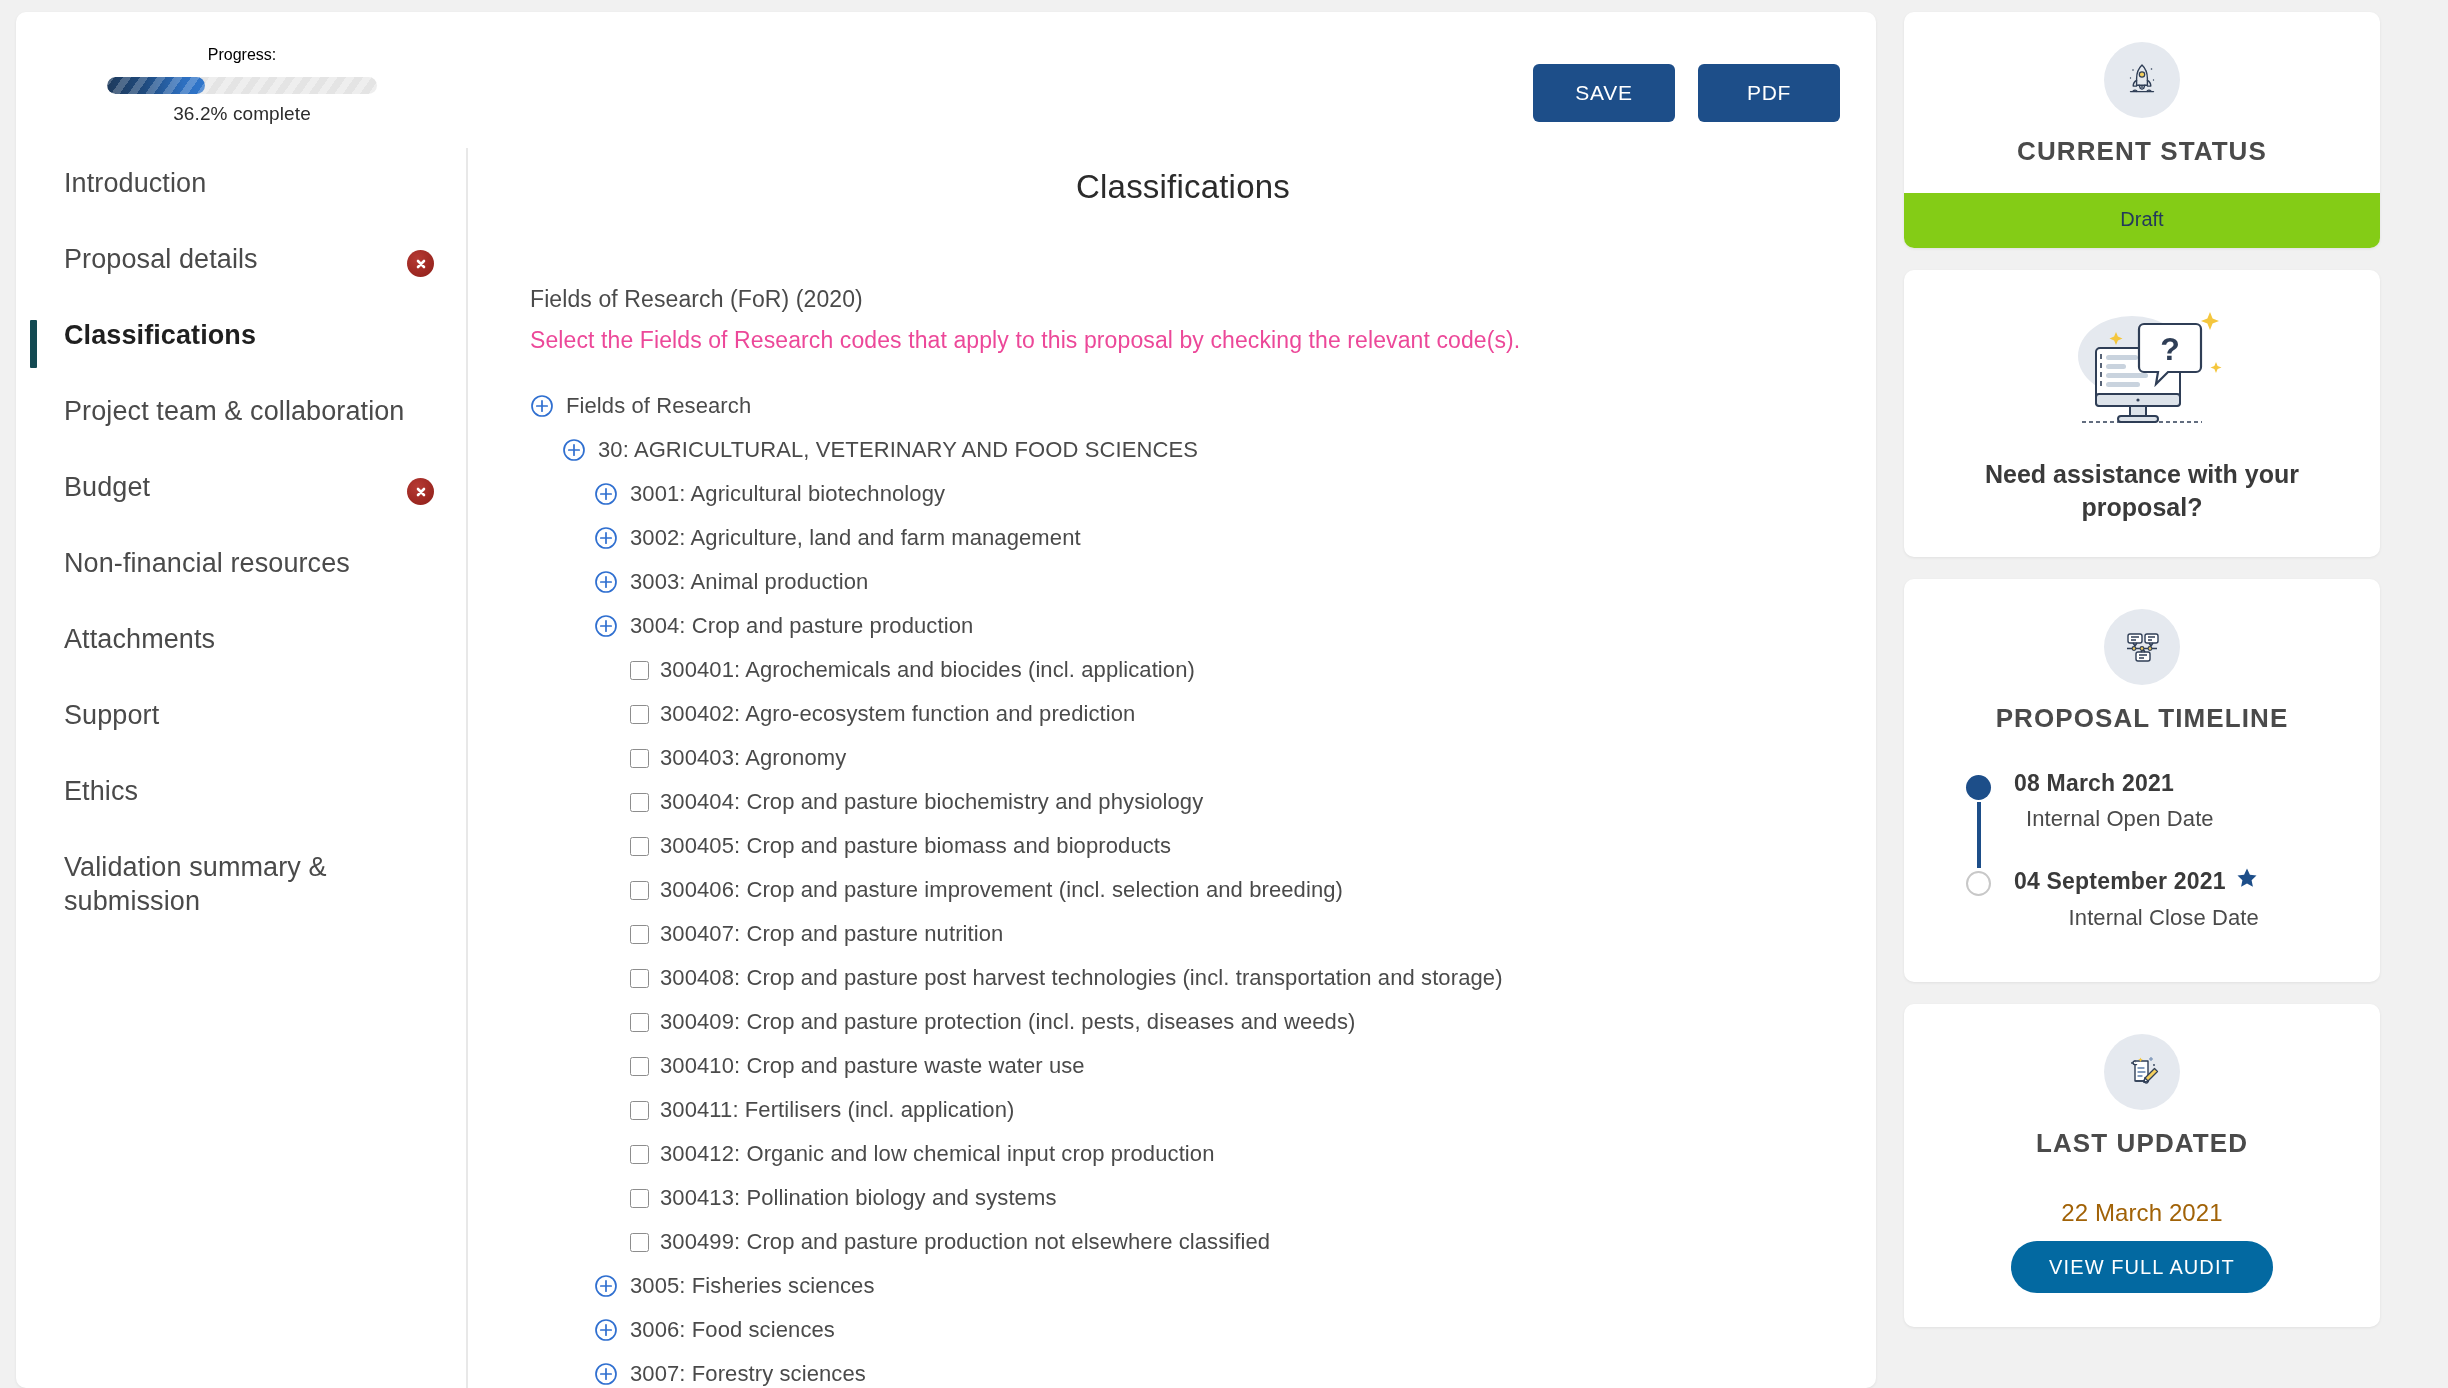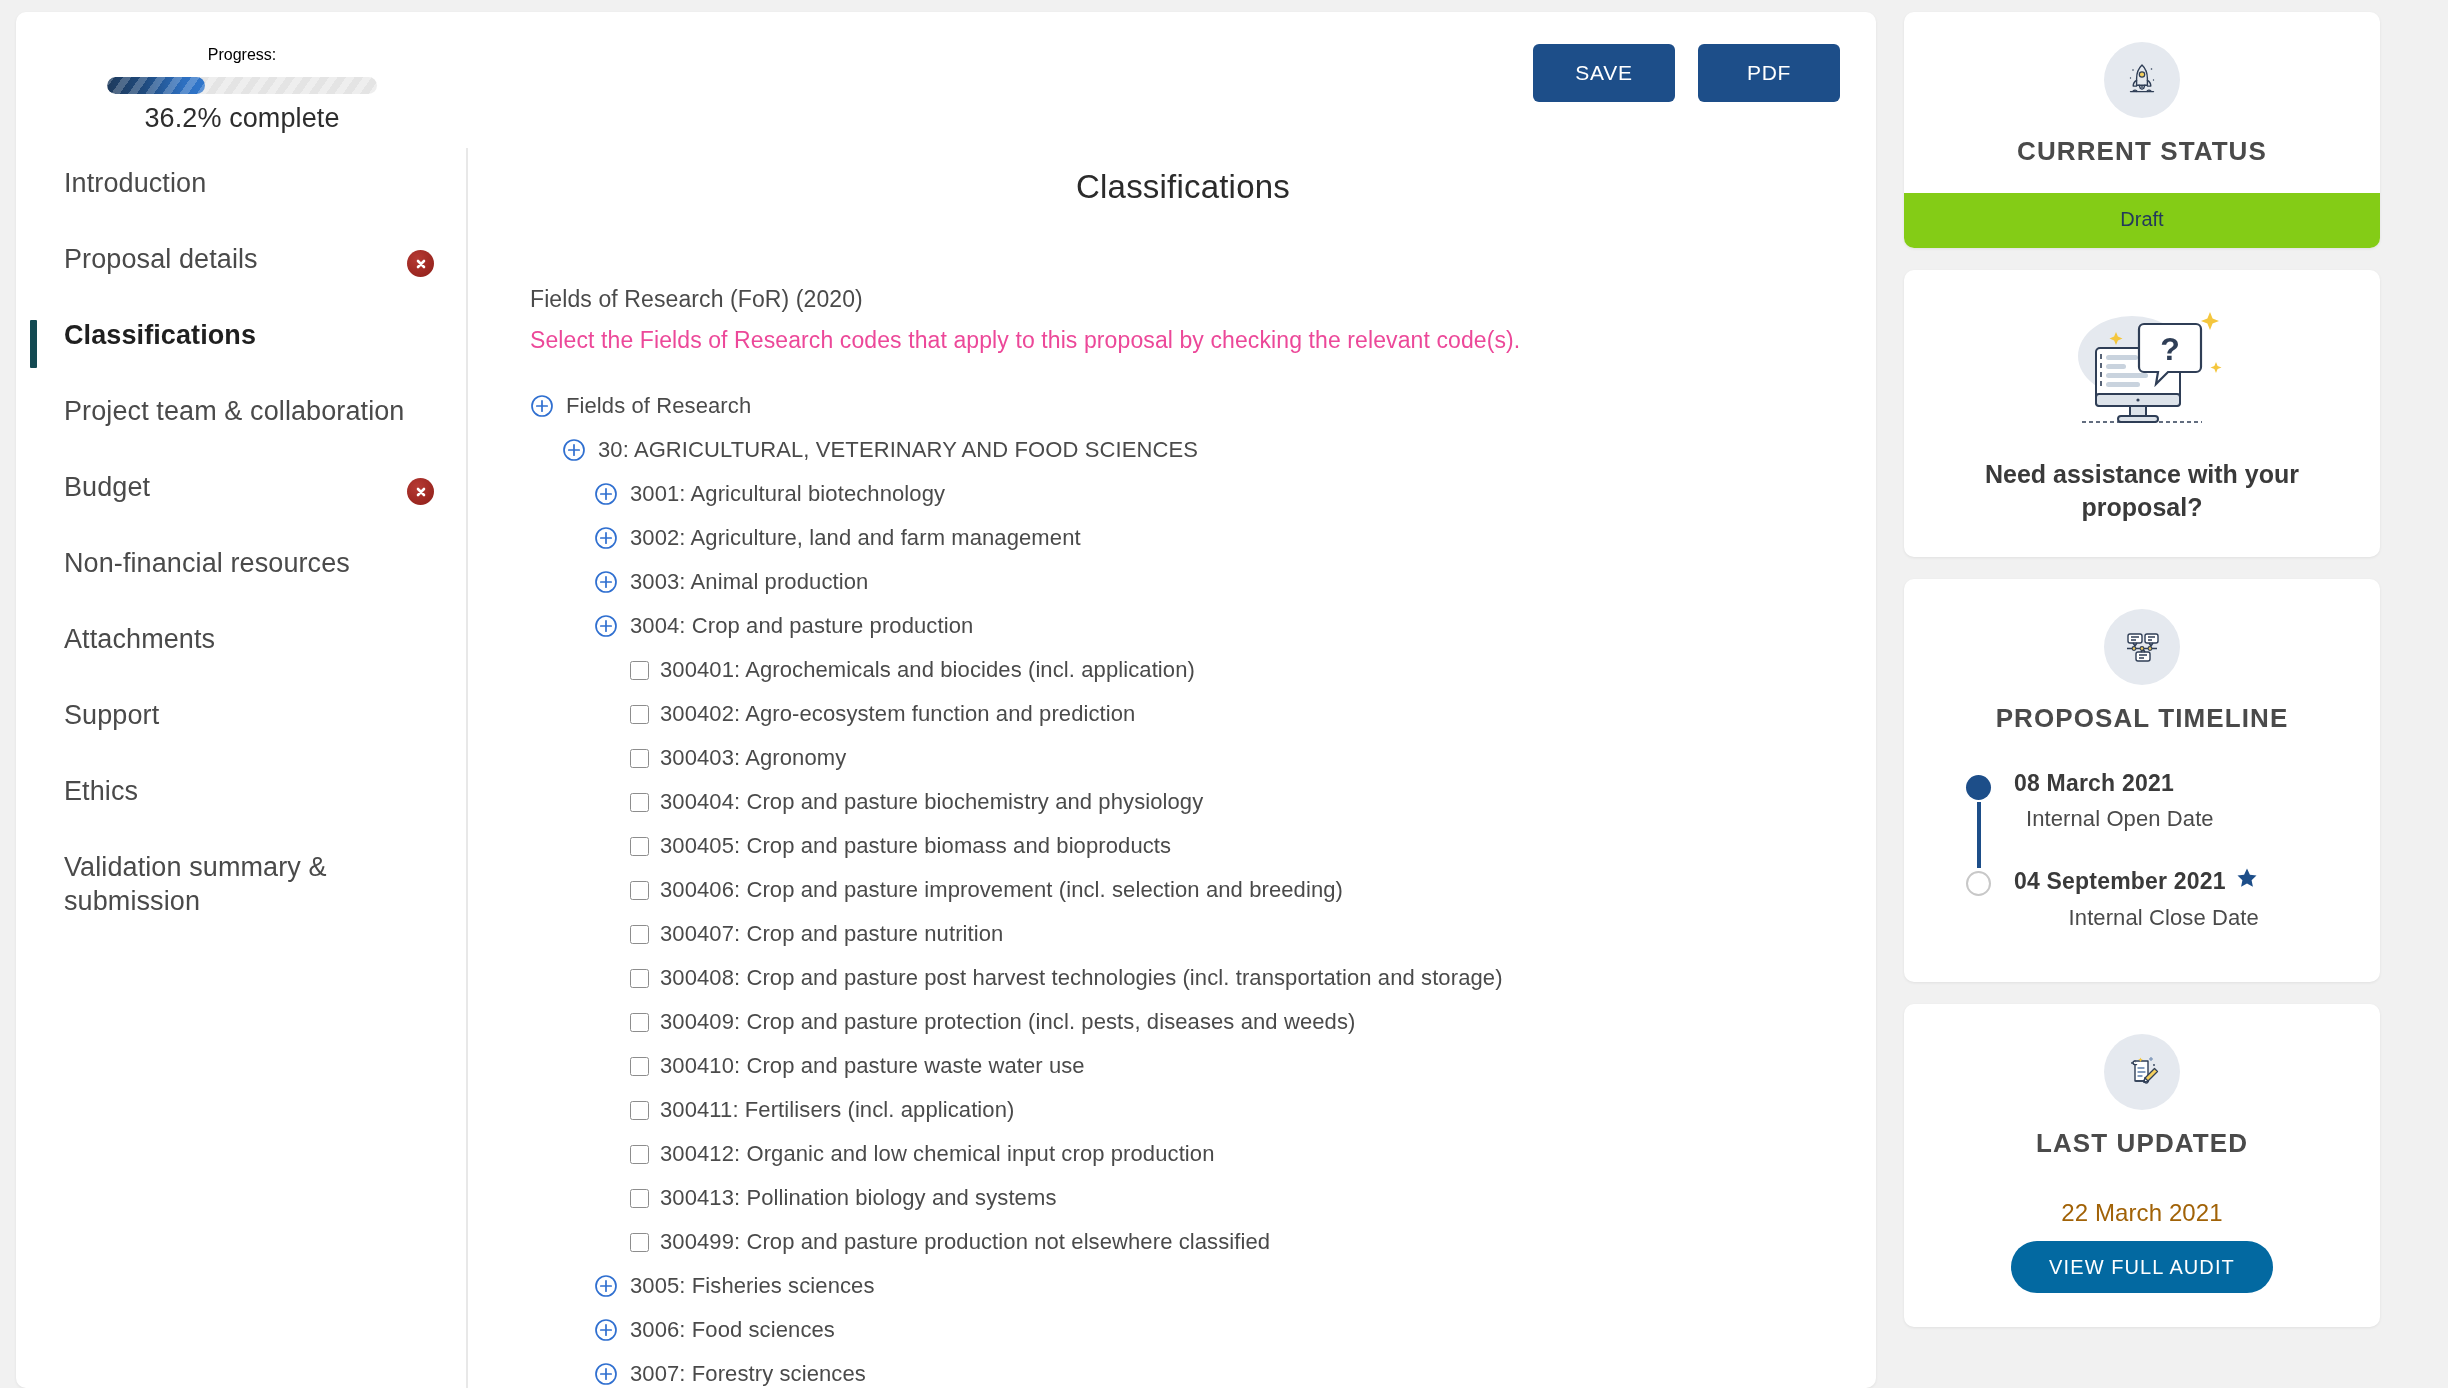--- a/index.html
+++ b/index.html
@@ -66,29 +66,29 @@
     background-image:
       repeating-linear-gradient(
         -55deg,
         rgba(255,255,255,0.22) 0px, rgba(255,255,255,0.22) 7px,
         rgba(255,255,255,0.0) 7px, rgba(255,255,255,0.0) 14px
       ),
       linear-gradient(to right, #1e3a5c 0%, #1f4a7d 38%, #2d6fc0 78%, #2f76cc 100%);
   }
   .progress-pct {
     margin-top: 9px;
-    font-size: 27px;
+    font-size: 19px;
     color: #2d2d2d;
     letter-spacing: .1px;
   }
 
   .header-actions {
     position: absolute;
     right: 36px;
-    top: 32px;
+    top: 52px;
     display: flex;
     gap: 23px;
   }
   .btn-primary {
     background: #1d4e89;
     color: #ffffff;
     border: none;
     border-radius: 6px;
     font-family: "Liberation Sans", sans-serif;
     font-size: 21px;

